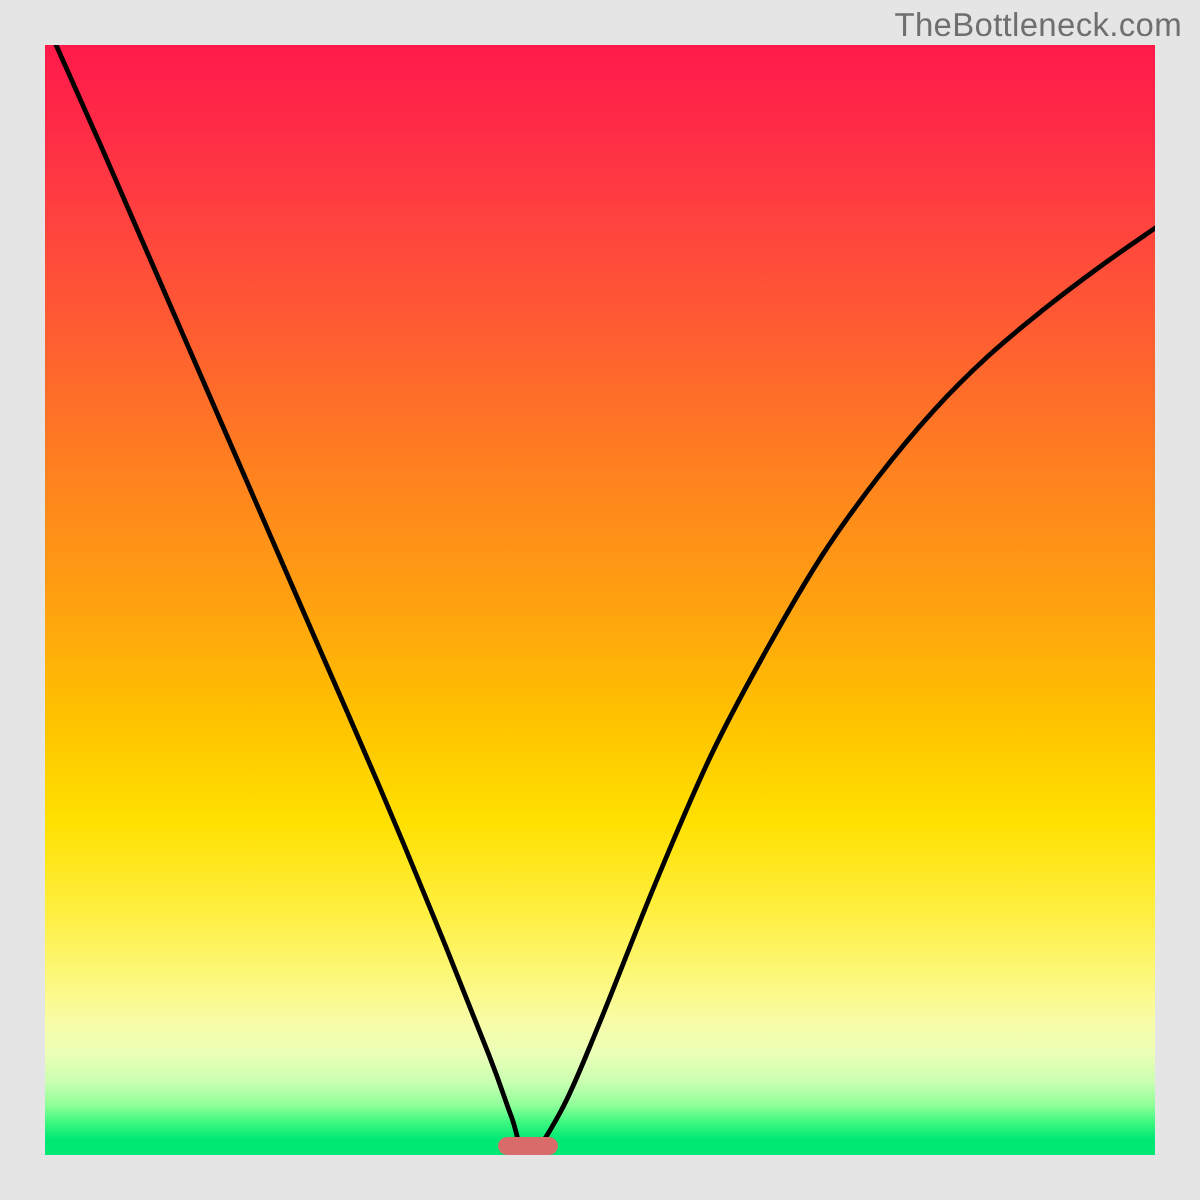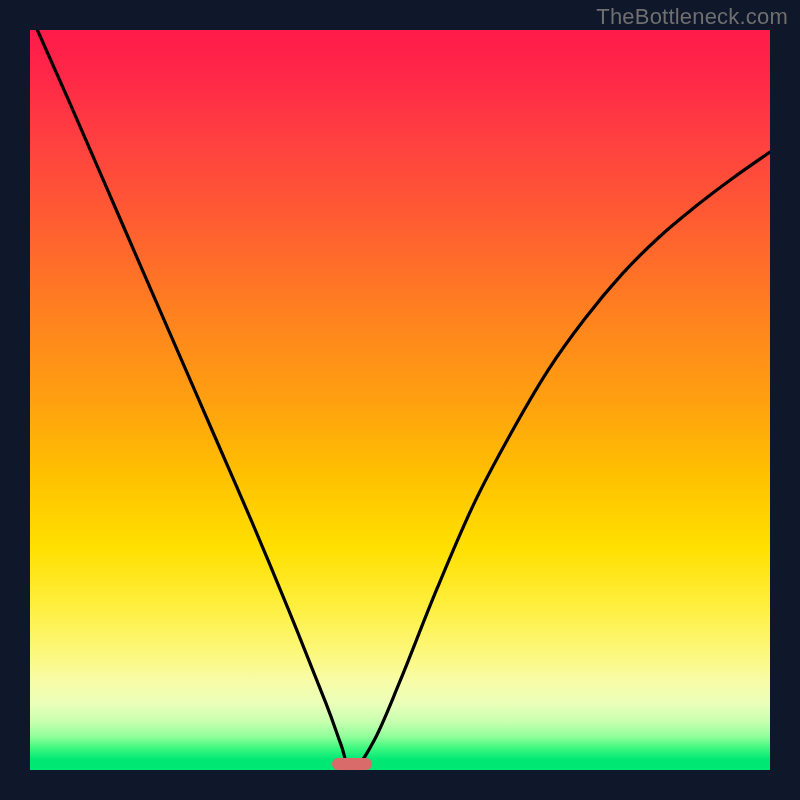--- a/index.html
+++ b/index.html
@@ -7,21 +7,21 @@
     padding: 0;
     width: 800px;
     height: 800px;
     background: #000;
     position: relative;
     font-family: Arial, Helvetica, sans-serif;
   }
   .outer {
     position: absolute;
     inset: 0;
-    background: #0f172a;
+    background: #e5e5e5;
   }
   .plot {
     position: absolute;
     left: 30px;
     top: 30px;
     width: 740px;
     height: 740px;
     overflow: hidden;
     background: linear-gradient(to bottom,
       #ff1a4a 0%,

